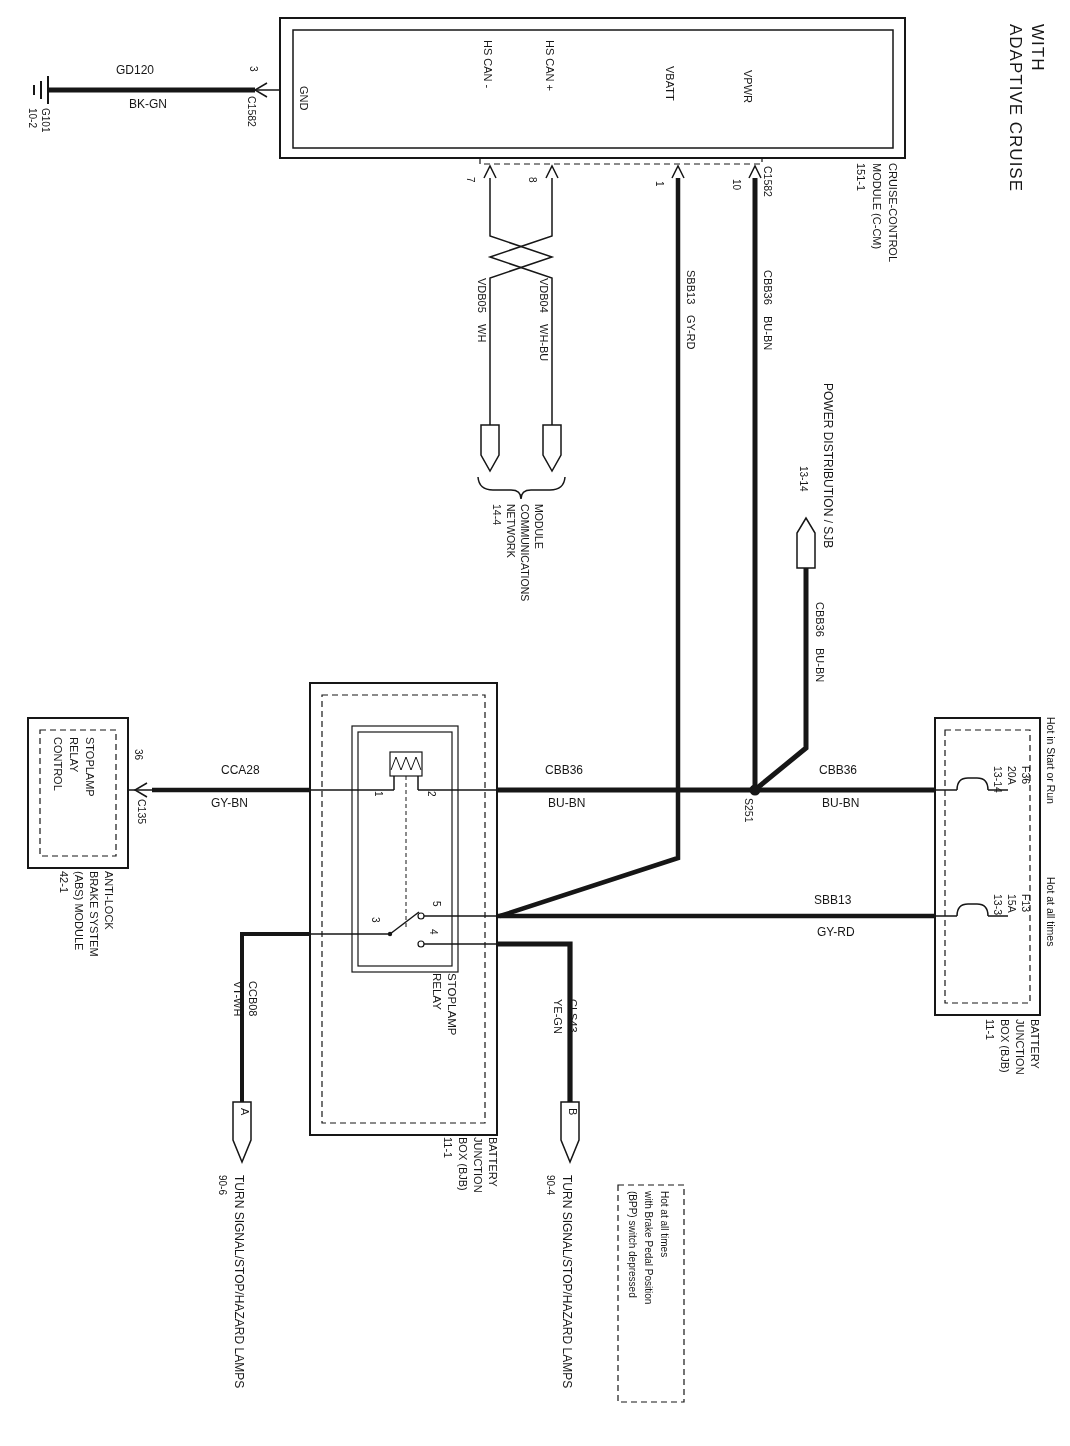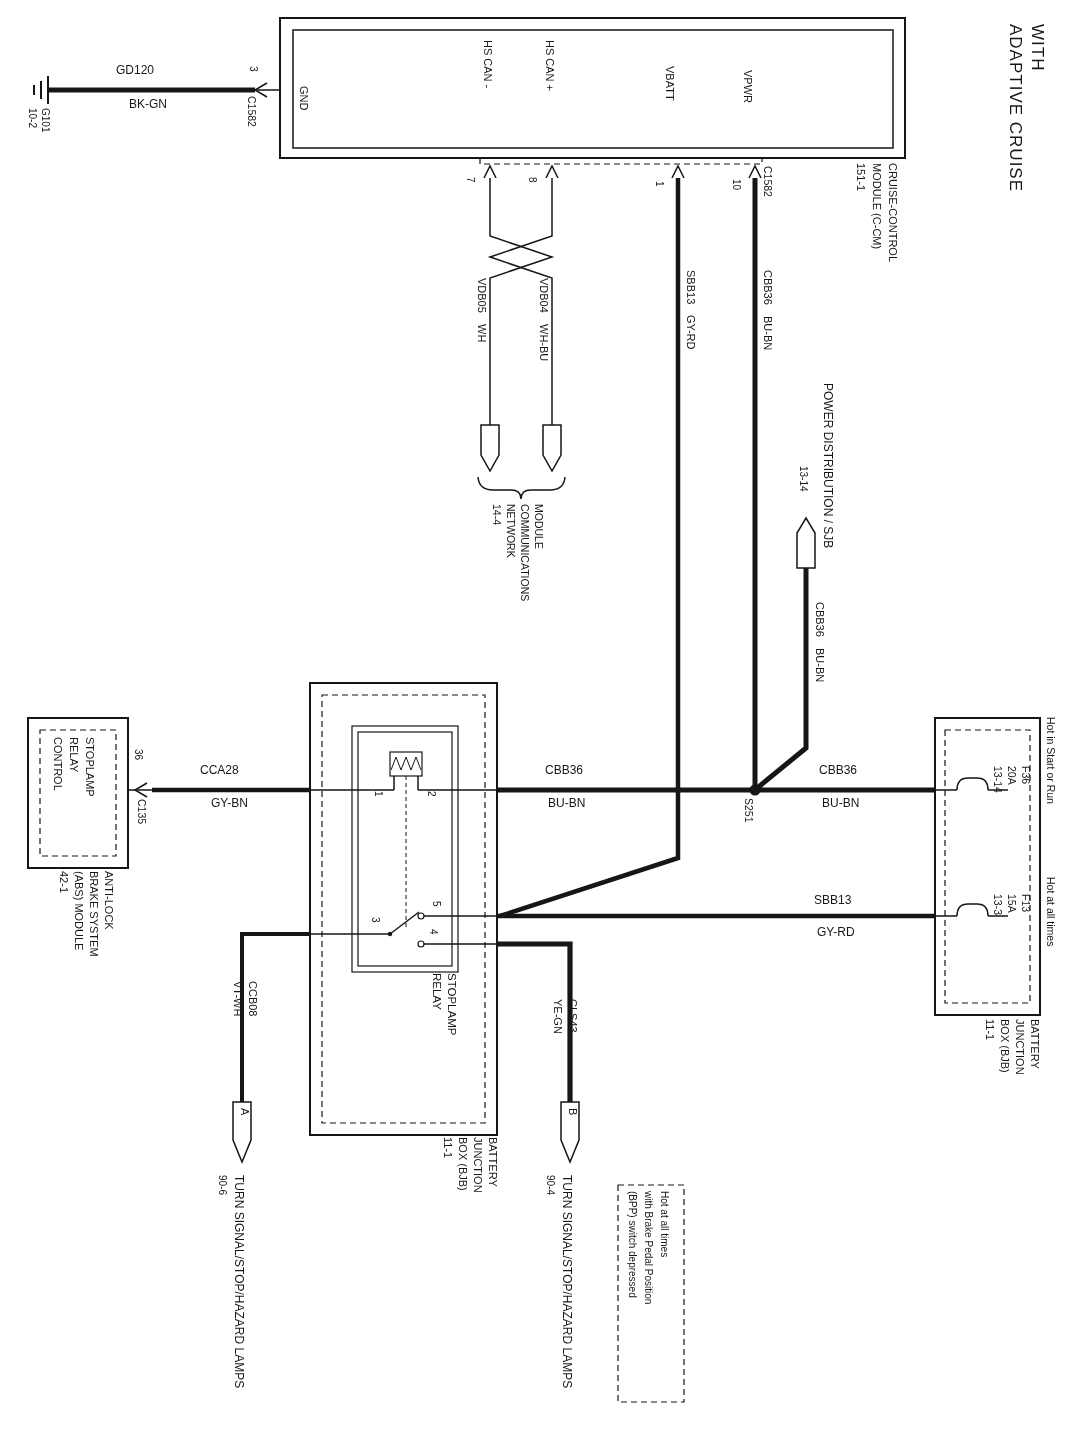--- a/index.html
+++ b/index.html
@@ -161,21 +161,21 @@
 <div class="lbl v f12" style="left:820px;top:383px">POWER DISTRIBUTION / SJB</div>
 <div class="lbl v f10" style="left:796px;top:466px">13-14</div>
 <div class="lbl v f105" style="left:741px;top:798px">S251</div>
 
 <div class="lbl f12" style="left:545px;top:763px">CBB36</div>
 <div class="lbl f12" style="left:548px;top:796px">BU-BN</div>
 <div class="lbl f12" style="left:819px;top:763px">CBB36</div>
 <div class="lbl f12" style="left:822px;top:796px">BU-BN</div>
 <div class="lbl f12" style="left:814px;top:893px">SBB13</div>
 <div class="lbl f12" style="left:817px;top:925px">GY-RD</div>
-<div class="lbl f12" style="left:200px;top:763px">CCA28</div>
+<div class="lbl f12" style="left:221px;top:763px">CCA28</div>
 <div class="lbl f12" style="left:211px;top:796px">GY-BN</div>
 
 <div class="lbl v f10" style="left:131px;top:749px">36</div>
 <div class="lbl v f105" style="left:134px;top:799px">C135</div>
 
 <div class="lbl v lh16" style="left:50px;top:737px">
   <div>STOPLAMP</div>
   <div>RELAY</div>
   <div>CONTROL</div>
 </div>

